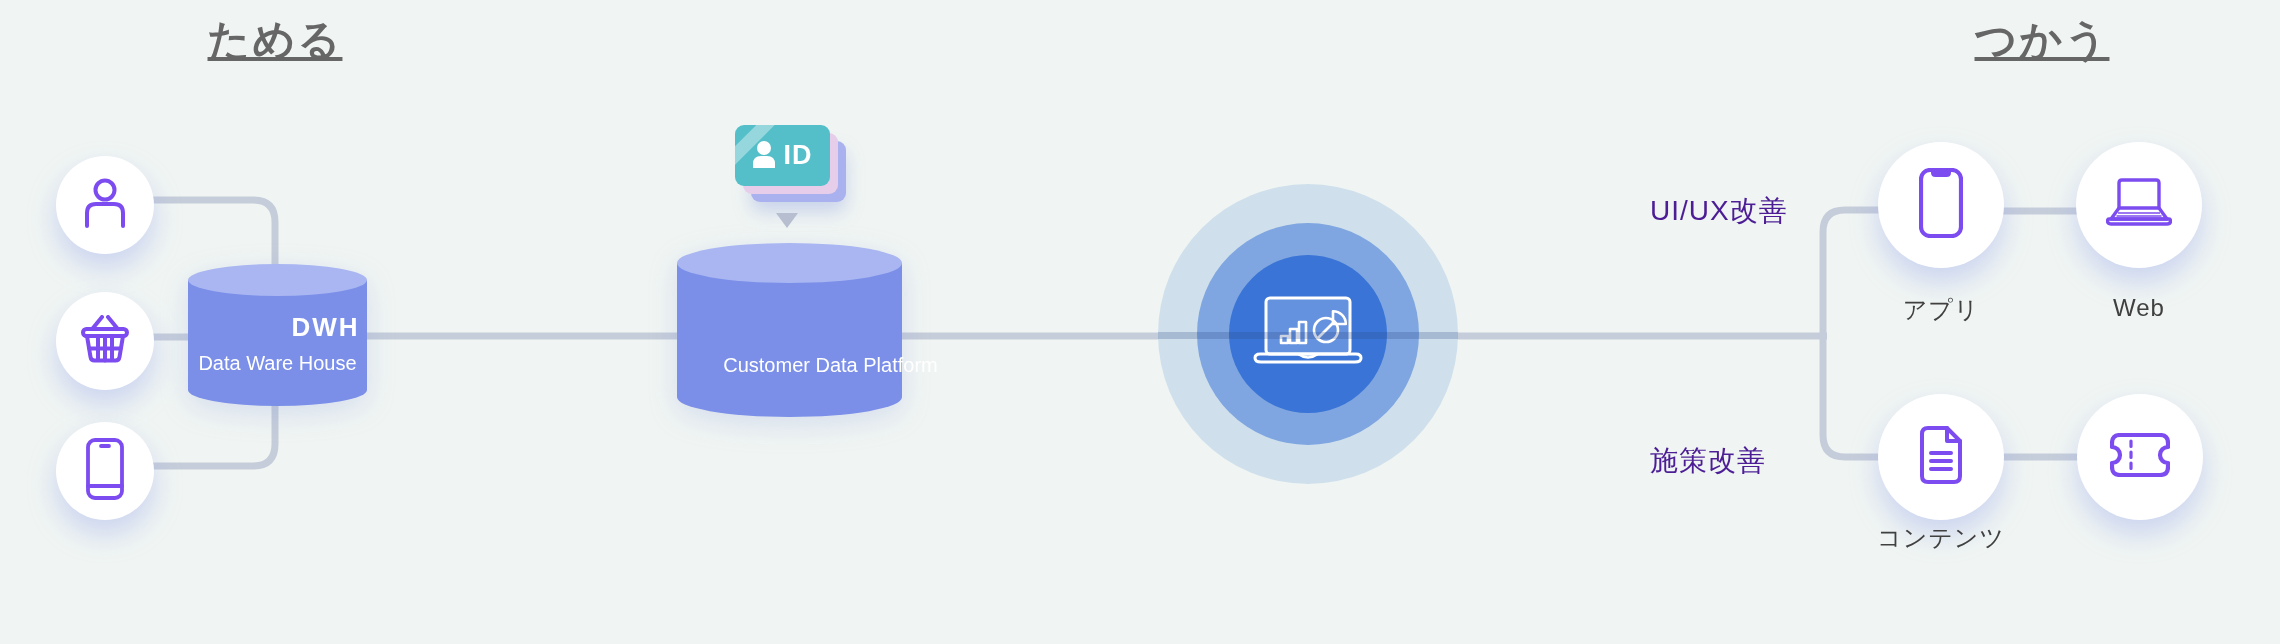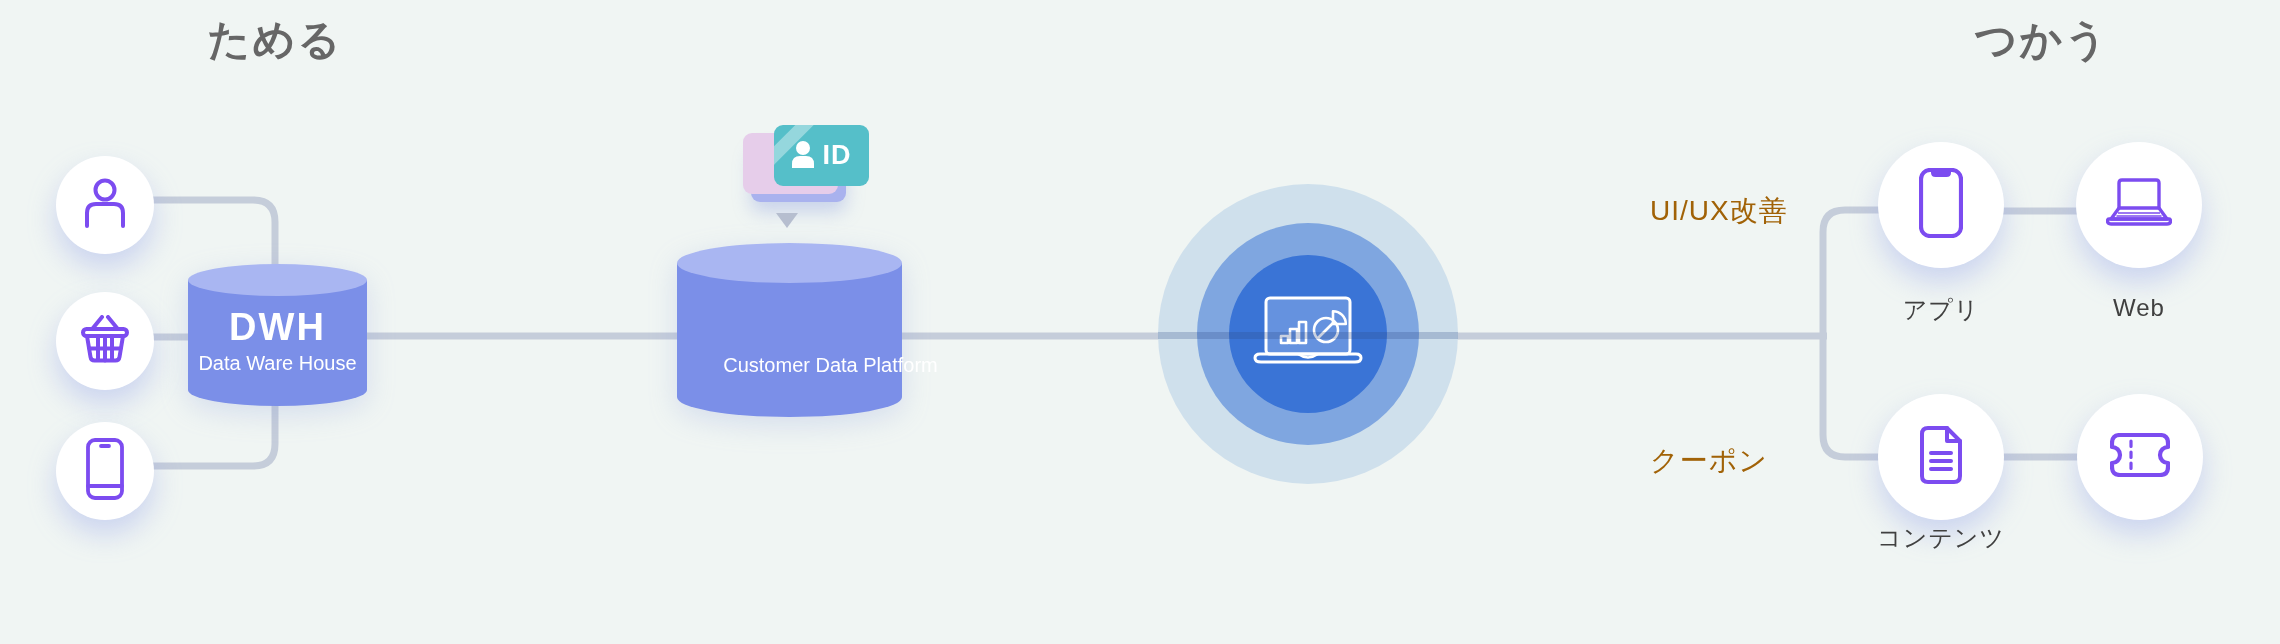--- a/index.html
+++ b/index.html
@@ -12,20 +12,21 @@
     width:2280px;height:644px;
     background:#f0f5f3;
     overflow:hidden;
   }
   
   .hdr{
     position:absolute;top:12px;width:240px;
     text-align:center;
     font-size:42px;font-weight:700;color:#666;
     letter-spacing:2px;
+    text-decoration:underline;
   }
   
   .connectors{position:absolute;left:0;top:0;z-index:1;}
   .connectors path{stroke:#c5cdda;stroke-width:7;fill:none;}
   
   .circle{
     position:absolute;z-index:2;
     background:#fff;border-radius:50%;
     display:flex;align-items:center;justify-content:center;
     box-shadow:0 14px 28px rgba(148,162,235,.40);
@@ -36,33 +37,33 @@
   .cyl{position:absolute;z-index:2;}
   .cyl svg{display:block;filter:drop-shadow(0 8px 14px rgba(120,140,220,.22));}
   .cyl-title{
     position:absolute;left:0;width:100%;text-align:center;
     color:#fff;font-weight:700;letter-spacing:2px;
   }
   .cyl-sub{
     position:absolute;left:0;width:100%;text-align:center;
     color:#fff;font-weight:400;
   }
-  .dwh .cyl-title{top:45px;font-size:38px;line-height:38px;}
+  .dwh .cyl-title{top:45px;font-size:26px;line-height:38px;padding-left:48px;}
   .dwh .cyl-sub{top:90px;font-size:20px;line-height:20px;}
   .cdp .cyl-title{top:62px;font-size:43px;line-height:43px;}
   .cdp .cyl-sub{top:112px;font-size:20px;line-height:20px;padding-left:41px;}
   
   .idcard{
     position:absolute;width:95px;height:61px;border-radius:9px;z-index:2;
   }
   .idcard.back{background:#a9b2ee;box-shadow:0 10px 18px rgba(130,150,220,.35);}
   .idcard.mid{background:#e6cdea;}
   .idcard.front{
     background:#55bfc9;overflow:hidden;z-index:3;
-    display:flex;align-items:center;justify-content:center;gap:9px;margin-left:39px;
+    display:flex;align-items:center;justify-content:center;gap:9px;
   }
   .idcard .stripe{
     position:absolute;left:-38px;top:2px;width:120px;height:13px;
     background:rgba(255,255,255,.38);
     transform:rotate(-45deg);
   }
   .id-text{color:#fff;font-size:27px;font-weight:700;letter-spacing:1px;}
   .arrow-down{
     position:absolute;z-index:2;width:0;height:0;
     border-left:11px solid transparent;
@@ -75,21 +76,21 @@
   .ring.middle{width:222px;height:222px;background:#7fa6e0;}
   .ring.inner{width:158px;height:158px;background:#3a74d6;}
   .analysis-laptop{position:absolute;z-index:3;}
   .line-overlay{
     position:absolute;z-index:4;height:7px;
     background:rgba(45,72,130,.25);
   }
   
   .group-label{
     position:absolute;z-index:2;
-    font-size:28px;color:#a16207;letter-spacing:1px;
+    font-size:28px;color:#4c1d95;letter-spacing:1px;
   }
   .out-label{
     position:absolute;z-index:2;width:200px;text-align:center;
     font-size:24px;color:#404040;letter-spacing:1px;
   }
 </style>
 </head>
 <body>
 
 <div class="canvas">
@@ -183,21 +184,21 @@
       <path d="M37,47 V33 H44 V47 Z" stroke-width="2.6"></path>
       <path d="M46,47 V26 H53 V47 Z" stroke-width="2.6"></path>
       <circle cx="73" cy="34" r="12" stroke-width="2.6"></circle>
       <path d="M64.5,42.5 L81.5,25.5" stroke-width="2.6"></path>
       <path d="M80,28 V15.2 A12.8,12.8 0 0 1 92.8,28 Z" stroke-width="2.6"></path>
     </svg>
   </span>
   <div class="line-overlay" style="left:1158px;top:332px;width:300px"></div>
 
   <div class="group-label" style="left:1650px;top:192px">UI/UX改善</div>
-  <div class="group-label" style="left:1650px;top:442px">クーポン</div>
+  <div class="group-label" style="left:1650px;top:442px">施策改善</div>
 
   <div class="circle out" style="left:1878px;top:142px">
     <span>
       <svg width="44" height="70" viewBox="0 0 44 70" fill="none" stroke="#7c4cf0" stroke-width="4.2">
         <rect x="2" y="2" width="40" height="66" rx="9"></rect>
         <path d="M12,2.5 H32 V4.5 Q32,9 27.5,9 H16.5 Q12,9 12,4.5 Z" fill="#7c4cf0" stroke="none"></path>
       </svg>
     </span>
   </div>
   <div class="circle out" style="left:2076px;top:142px">

